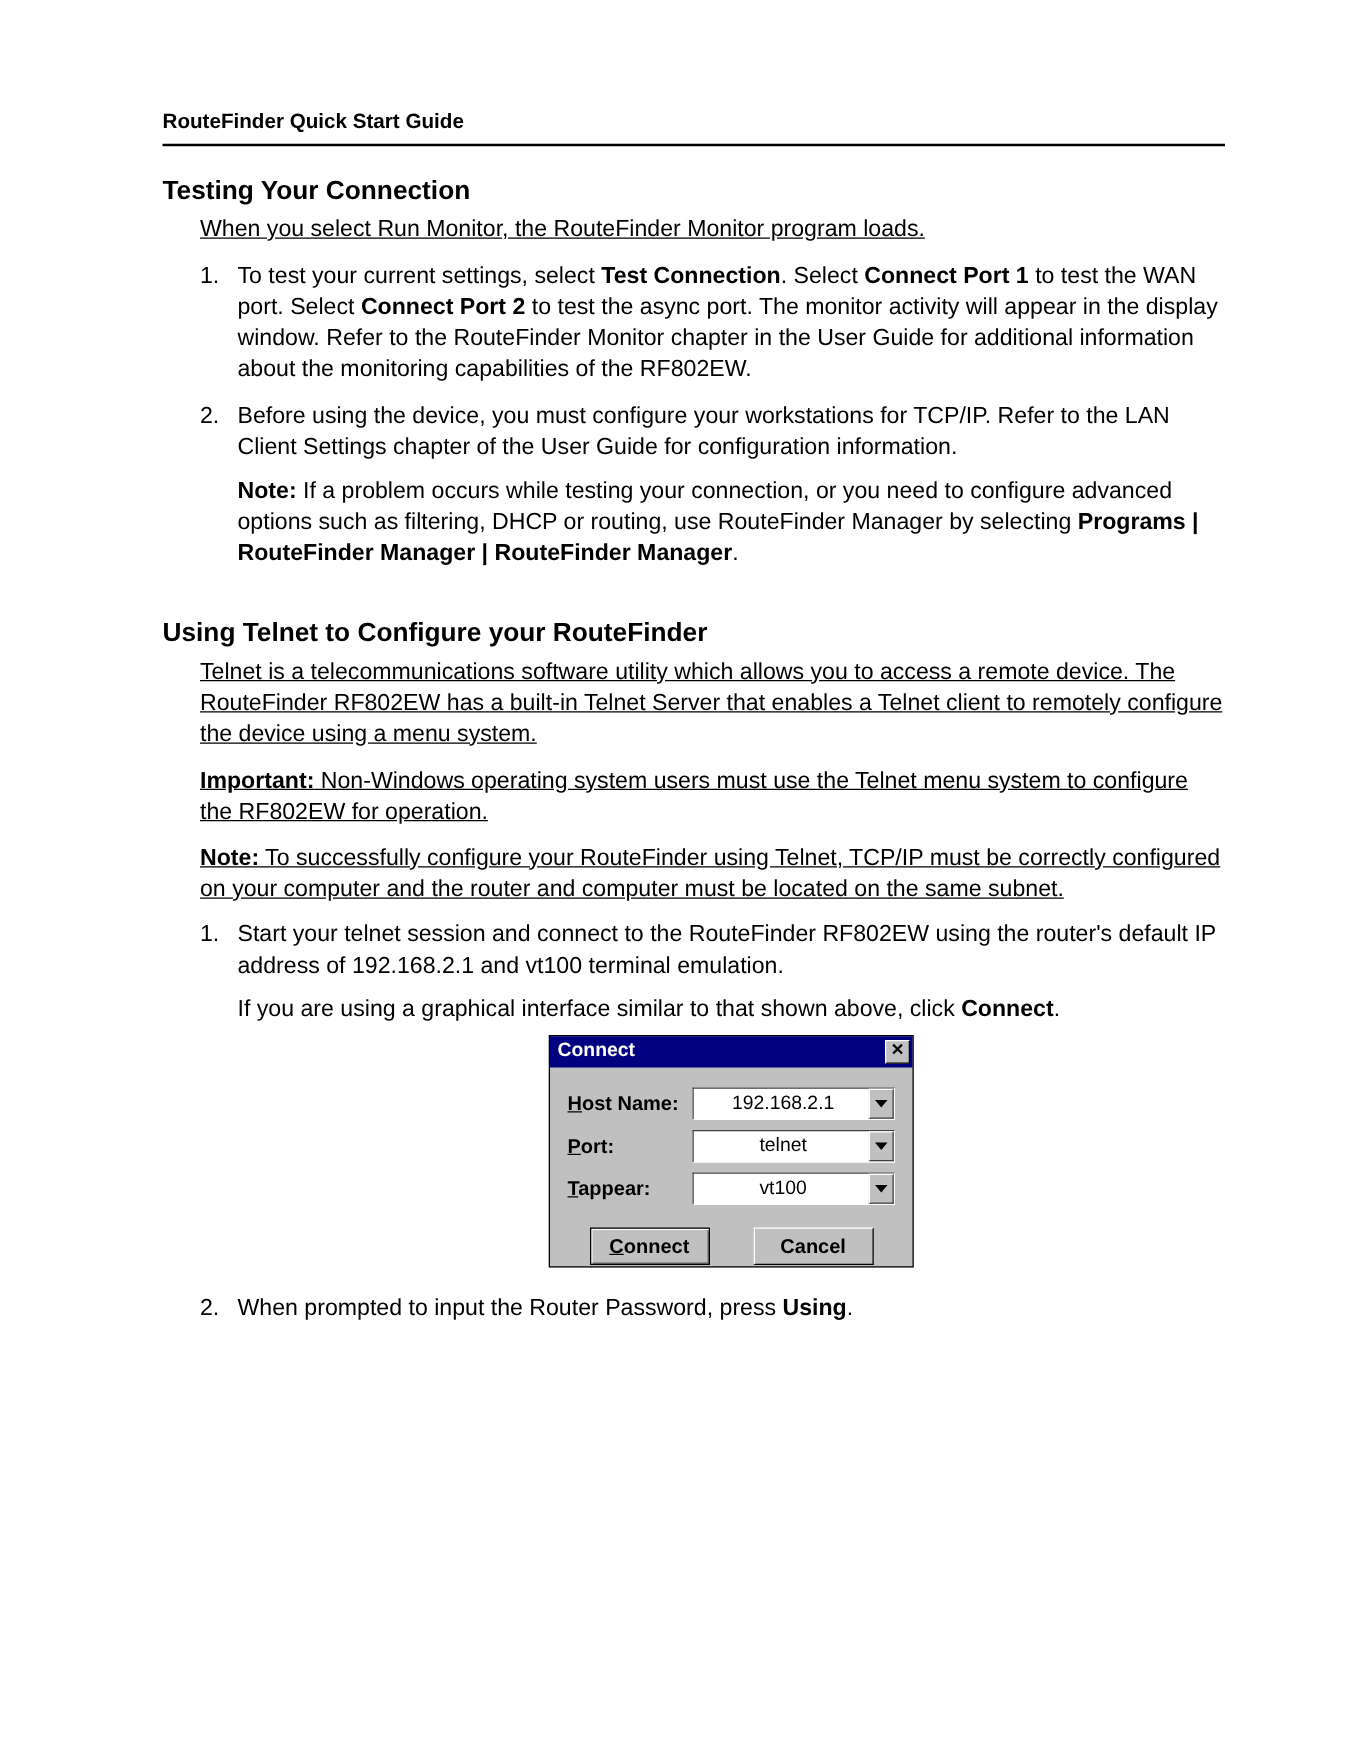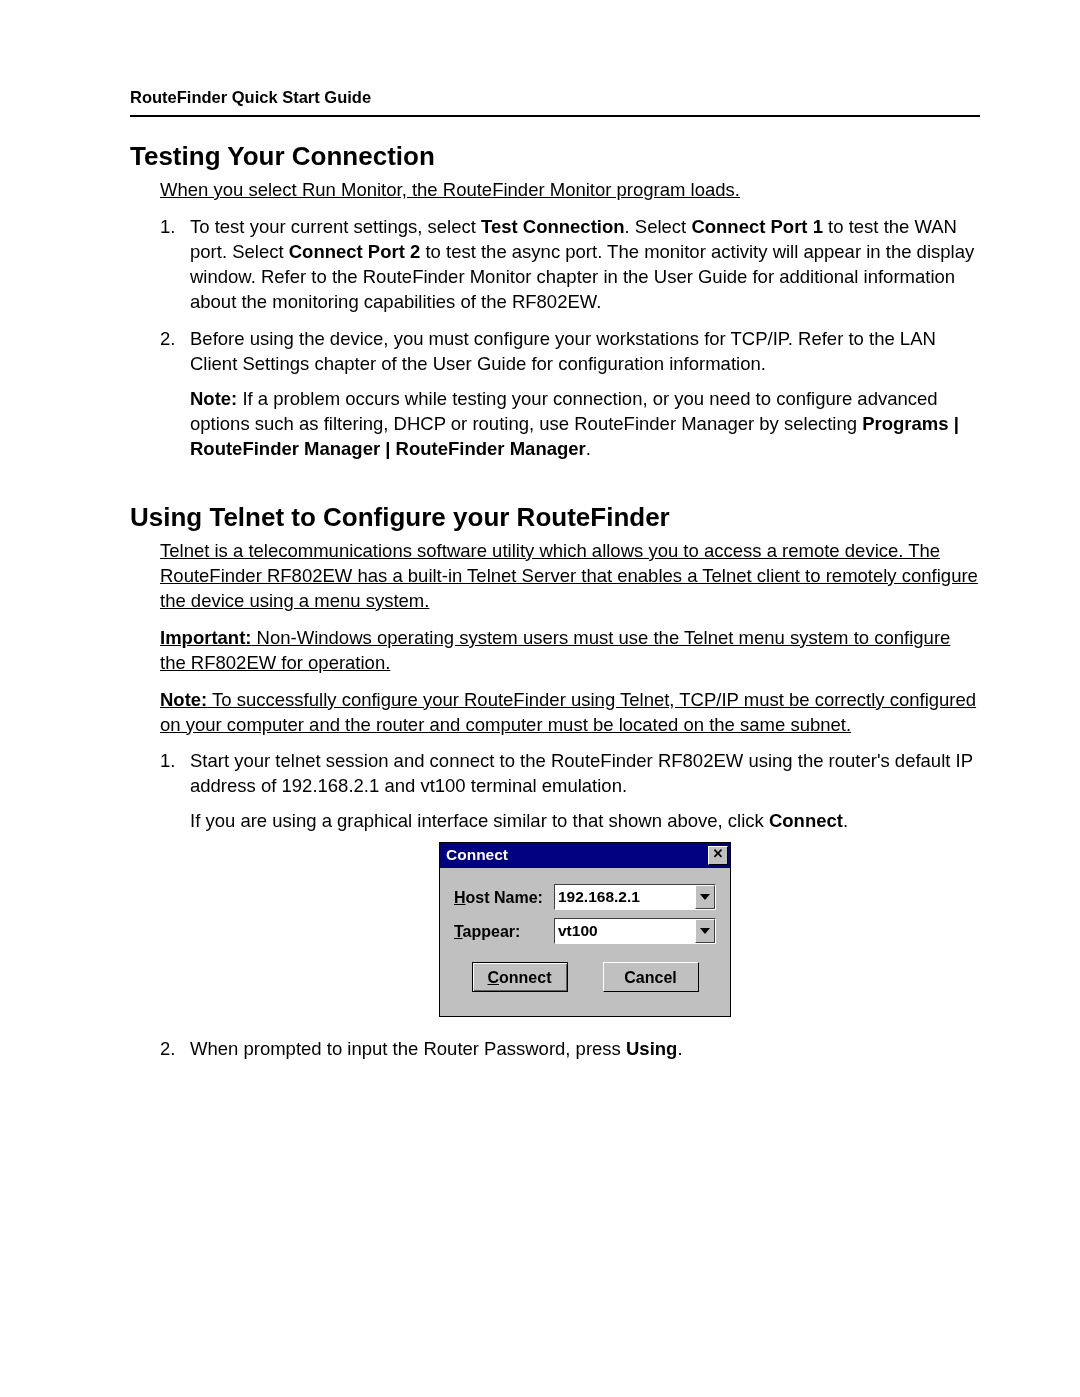--- a/index.html
+++ b/index.html
@@ -22,21 +22,21 @@
     margin-bottom: 8px;
     margin-top: 48px;
   }
   .rule {
     border: none;
     border-top: 2.5px solid #000;
     margin: 0;
   }
   .section-head {
     font-weight: bold;
-    font-size: 26px;
+    font-size: 21px;
     margin-top: 24px;
     margin-bottom: 6px;
   }
   .body-text {
     font-size: 18.5px;
     line-height: 1.35;
     margin: 0 0 12px 30px;
     text-decoration: underline;
   }
   ol.custom {
@@ -88,21 +88,21 @@
     border-left: 1.5px solid #fff;
     border-right: 1.5px solid #000;
     border-bottom: 1.5px solid #000;
     color: #000;
     font-weight: bold;
     font-size: 13px;
     text-align: center;
     line-height: 14px;
   }
   .dialog-body {
-    padding: 16px 14px 24px 14px;
+    padding: 16px 14px 1px 14px;
   }
   .form-row {
     display: flex;
     align-items: center;
     margin-bottom: 8px;
   }
   .form-label {
     width: 100px;
     font-size: 16px;
     font-weight: bold;
@@ -115,22 +115,23 @@
     border-top: 1.5px solid #404040;
     border-left: 1.5px solid #404040;
     border-right: 1.5px solid #fff;
     border-bottom: 1.5px solid #fff;
     background: #fff;
     align-items: center;
   }
   .combo .val {
     flex: 1;
     font-size: 15.5px;
-    font-weight: bold;
+    font-weight: normal;
     padding-left: 3px;
+    text-align: center;
   }
   .combo .drop {
     width: 18px;
     align-self: stretch;
     background: #c0c0c0;
     border-top: 1.5px solid #fff;
     border-left: 1.5px solid #fff;
     border-right: 1.5px solid #404040;
     border-bottom: 1.5px solid #404040;
     display: flex;
@@ -225,20 +226,29 @@
             <div class="form-row">
               <div class="form-label"><span class="u">H</span><span>ost Name:</span></div>
               <div class="combo">
                 <div class="val">192.168.2.1</div>
                 <div class="drop">
                     <div class="tri"></div>
                   </div>
               </div>
             </div>
             <div class="form-row">
+              <div class="form-label"><span class="u">P</span><span>ort:</span></div>
+              <div class="combo">
+                <div class="val">telnet</div>
+                <div class="drop">
+                    <div class="tri"></div>
+                  </div>
+              </div>
+            </div>
+            <div class="form-row">
               <div class="form-label"><span class="u">T</span><span>appear:</span></div>
               <div class="combo">
                 <div class="val">vt100</div>
                 <div class="drop">
                     <div class="tri"></div>
                   </div>
               </div>
             </div>
             <div class="btn-row">
               <div class="win-btn default">

